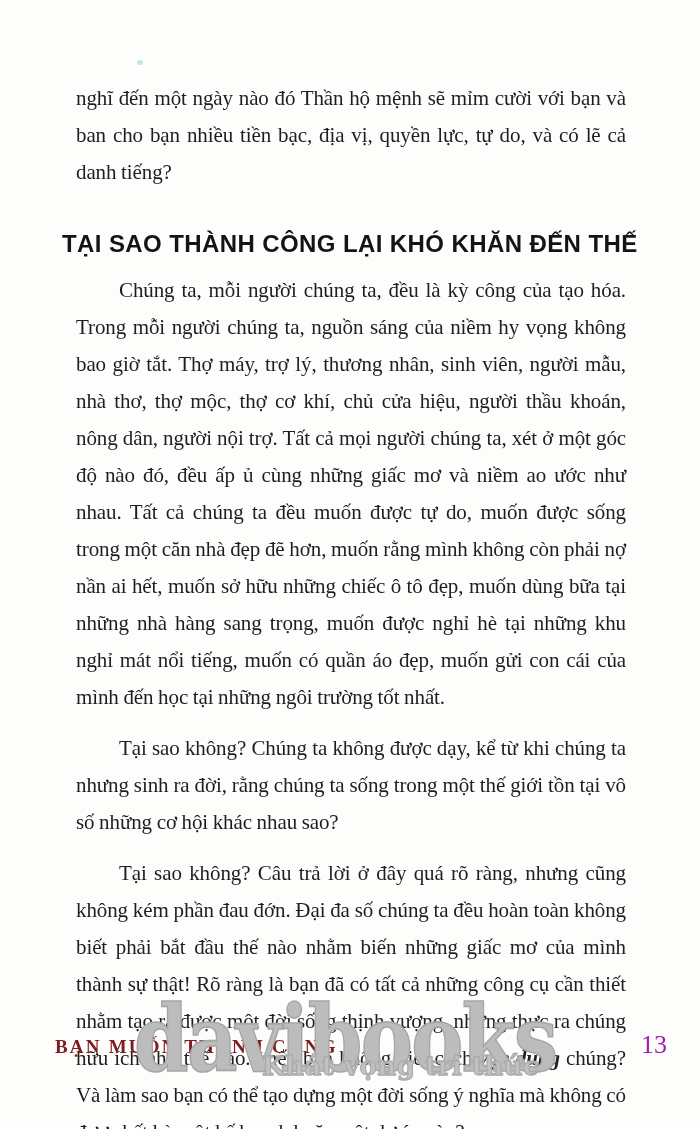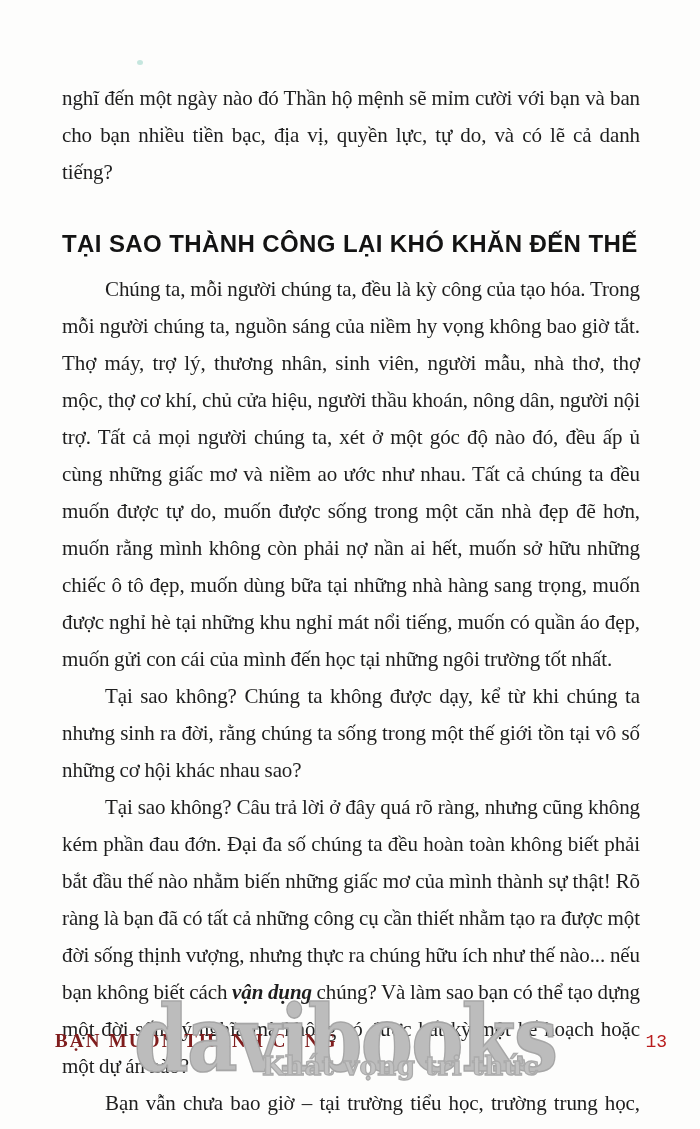--- a/index.html
+++ b/index.html
@@ -18,21 +18,21 @@
     font-family: "Liberation Serif", "DejaVu Serif", serif;
   }
   .content {
     position: absolute;
     top: 0;
     left: 62px;
     width: 578px;
     z-index: 1;
   }
   .para {
-    margin: 0;
+    margin: 14px;
     font-size: 21px;
     line-height: 37px;
     text-align: justify;
     letter-spacing: -0.1px;
     word-spacing: -0.5px;
     text-indent: 43px;
     color: #1e1e1e;
   }
   .para.no-indent {
     text-indent: 0;
@@ -62,23 +62,23 @@
     z-index: 2;
   }
   .footer-title {
     font-family: "Liberation Serif", "DejaVu Serif", serif;
     font-weight: 700;
     font-size: 19px;
     letter-spacing: 2.2px;
     color: #7f1d1d;
   }
   .page-number {
-    font-family: Liberation Mono, monospace;
-    font-size: 18px;
-    color: #b91c1c;
+    font-family: Liberation Serif, serif;
+    font-size: 26px;
+    color: #a21caf;
   }
   
   .wm-brand {
     position: absolute;
     left: 134px;
     top: 996px;
     z-index: 5;
     font-family: "DejaVu Serif", serif;
     font-weight: 700;
     font-size: 92px;

